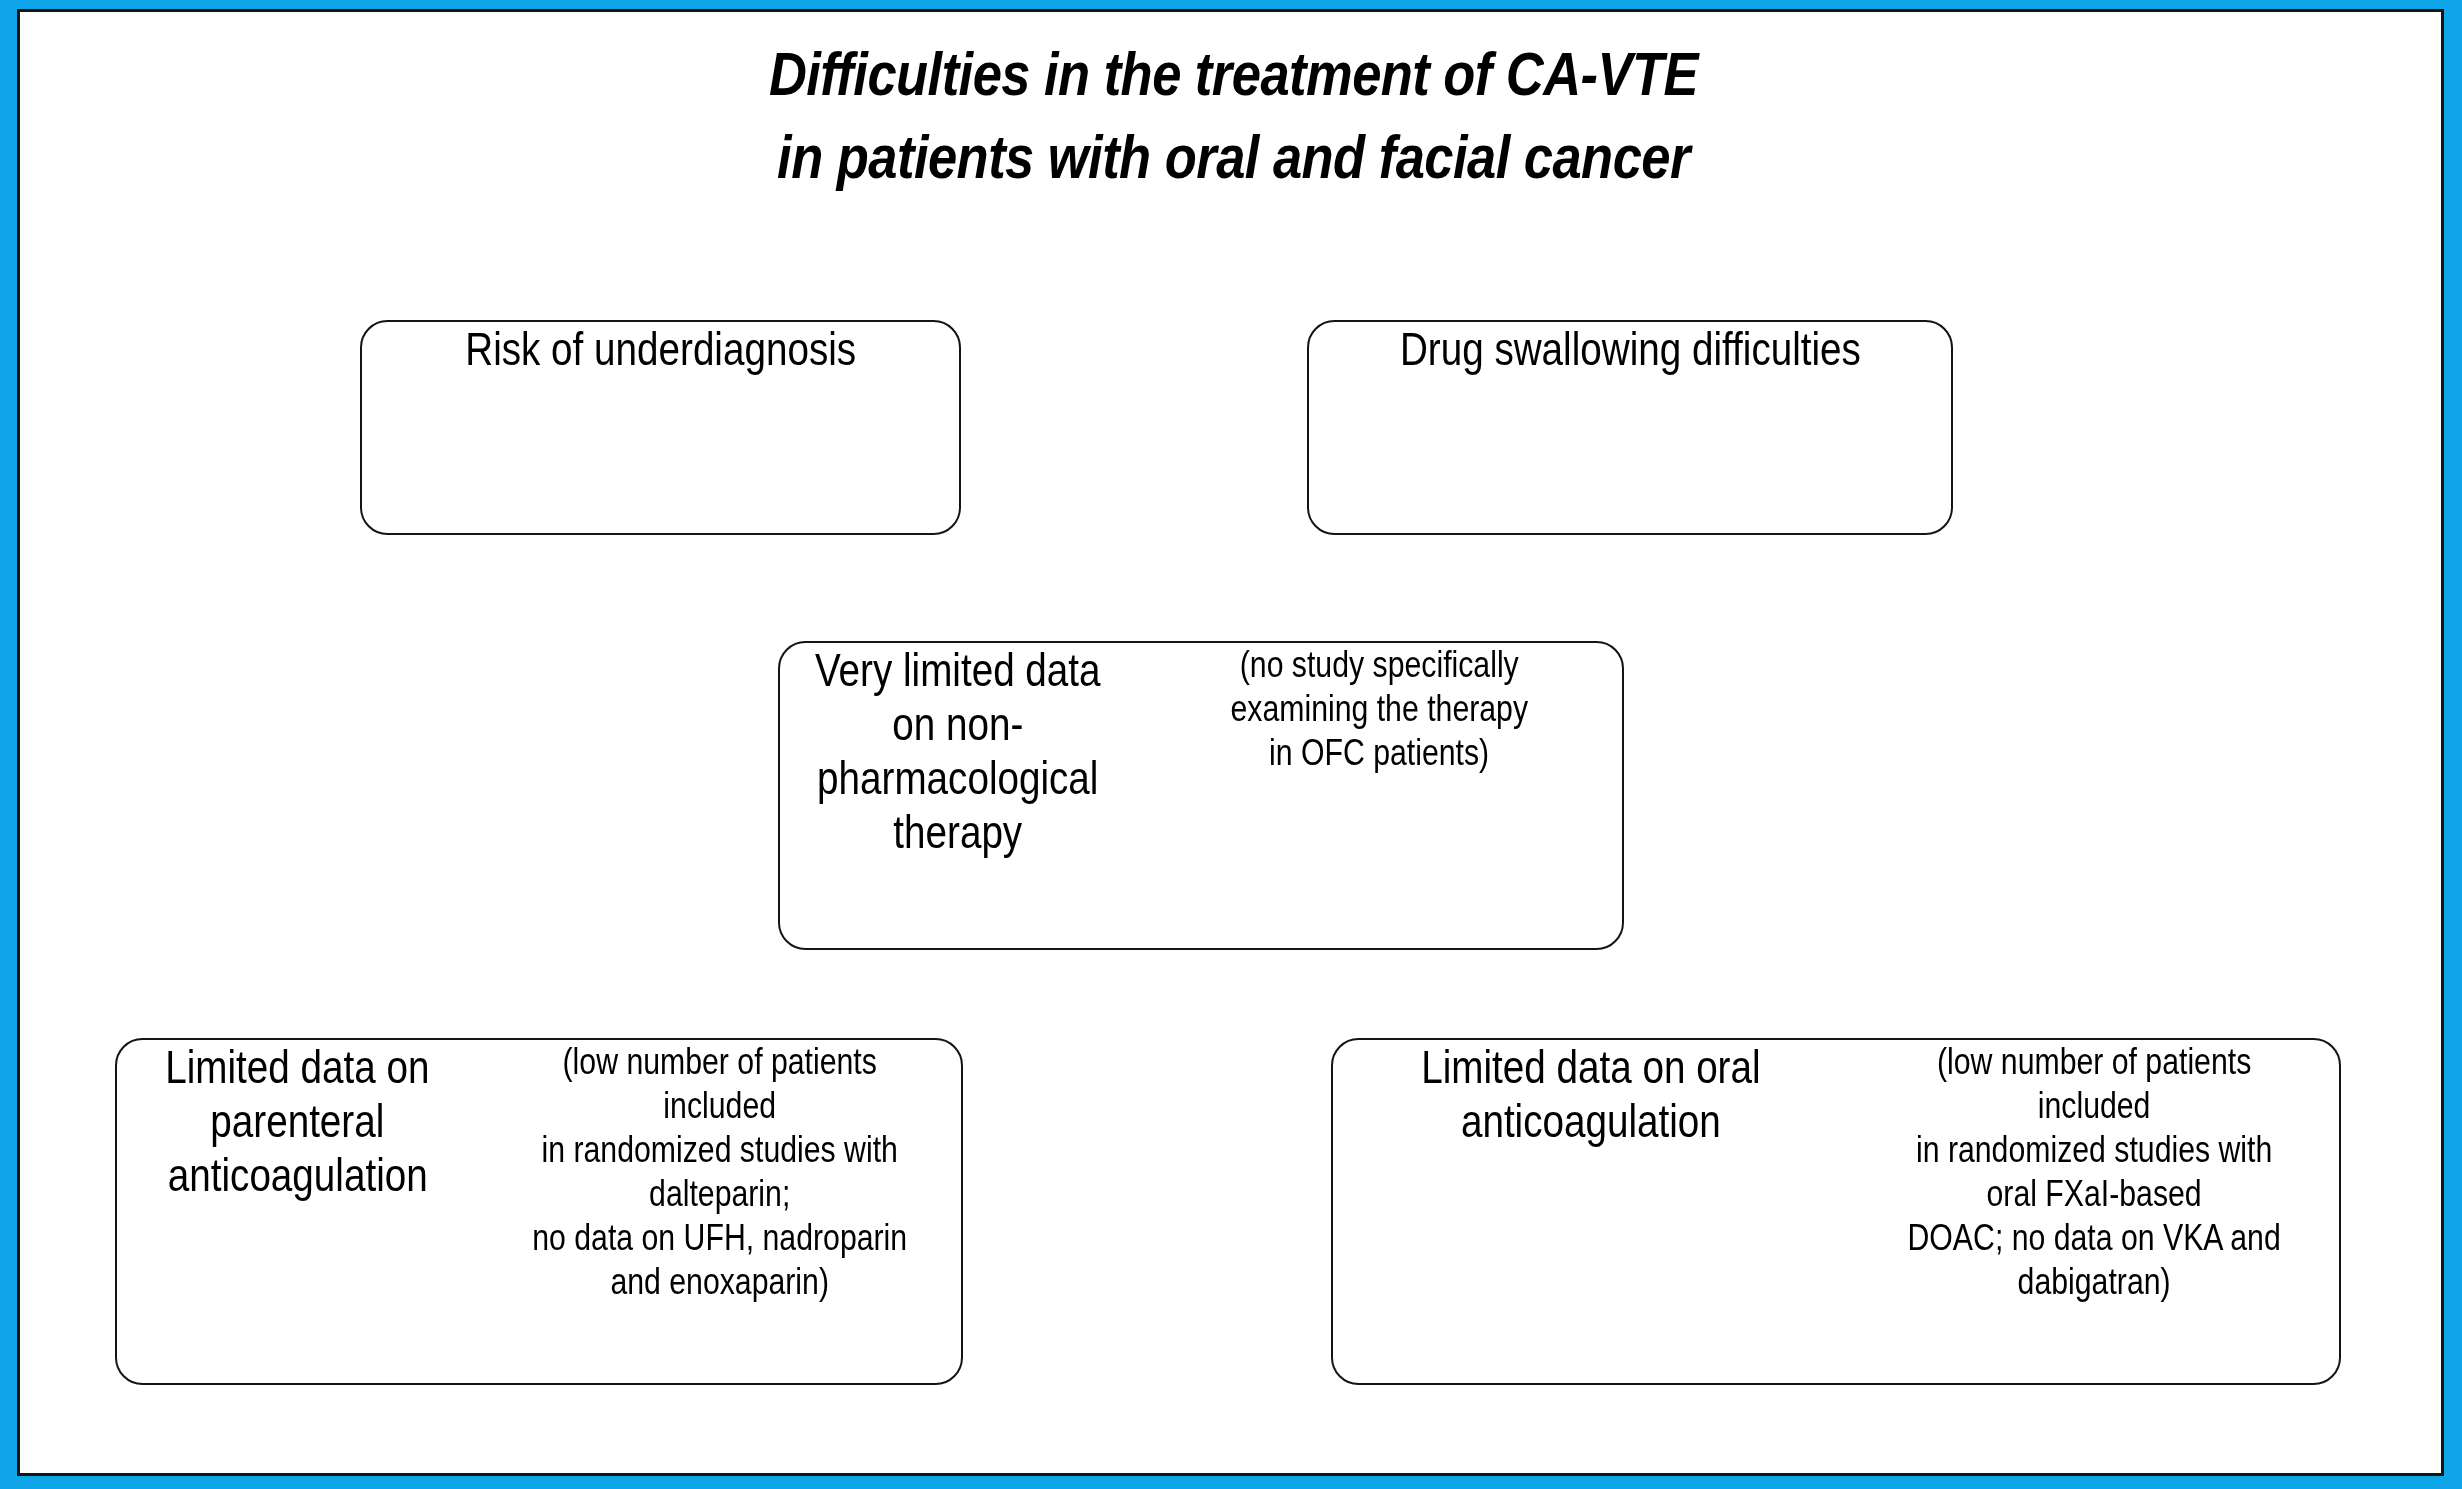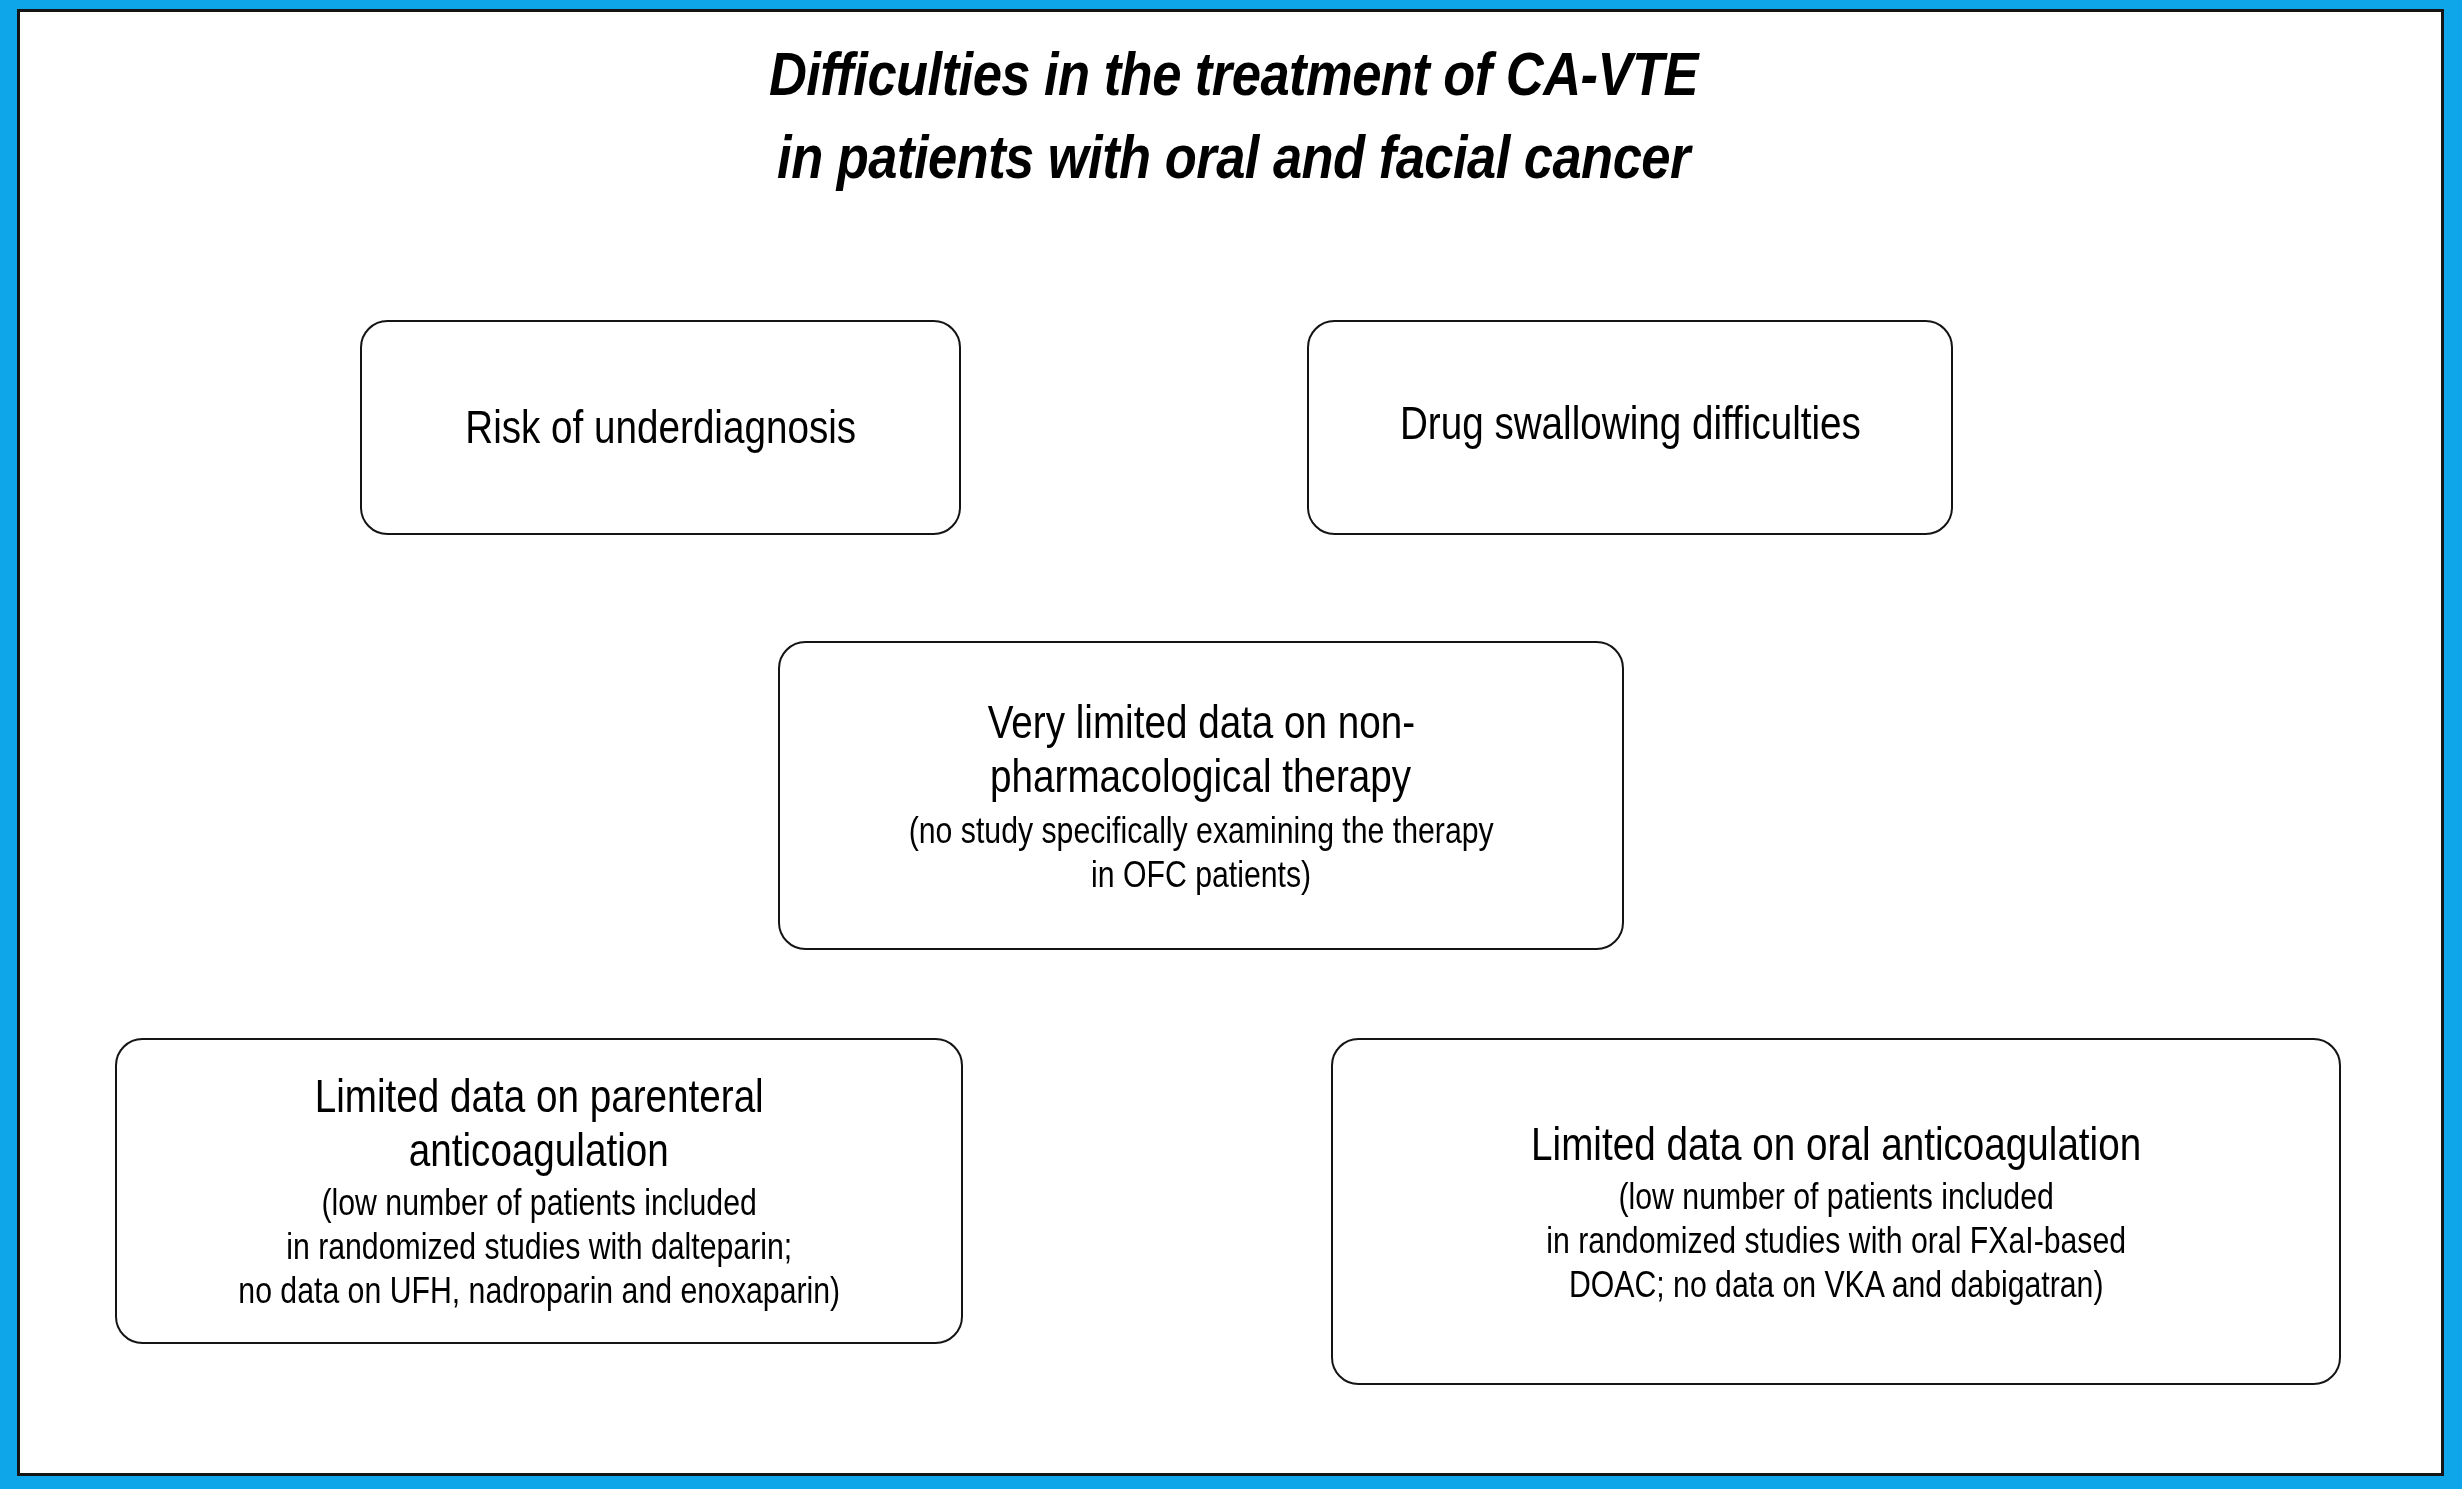--- a/index.html
+++ b/index.html
@@ -56,22 +56,20 @@
   }
 
   
   .node-box {
     position: absolute;
     box-sizing: border-box;
     border: 2.5px solid #141414;
     border-radius: 27.5px;
     background: #ffffff;
     display: flex;
-    flex-direction: column;
-    align-items: center;
     justify-content: center;
     text-align: center;
     overflow: visible;
   }
   .node-main {
     font-size: 46px;
     line-height: 54px;
     font-weight: normal;
     color: #000000;
     white-space: pre-line;
@@ -99,21 +97,21 @@
     left: 1287px; top: 308px;  width: 646px; height: 215px;
   }
   #box-swallowing .node-main { margin-bottom: 10px; }
 
   #box-nonpharm {
     left: 758px; top: 629px; width: 846px; height: 309px;
   }
   #box-nonpharm .node-main { margin-bottom: 6.3px; }
 
   #box-parenteral {
-    left: 95px;  top: 1026px; width: 848px; height: 306px; text-decoration: underline;
+    left: 95px;  top: 1026px; width: 848px; height: 347px; text-decoration: underline;
   }
   #box-parenteral .node-main { margin-bottom: 3.8px; }
 
   #box-oral {
     left: 1287px; top: 1026px; width: 1010px; height: 347px; margin-left: 24px;
   }
   #box-oral .node-main { margin-bottom: 3.8px; }
 </style>
 </head>
 <body>

